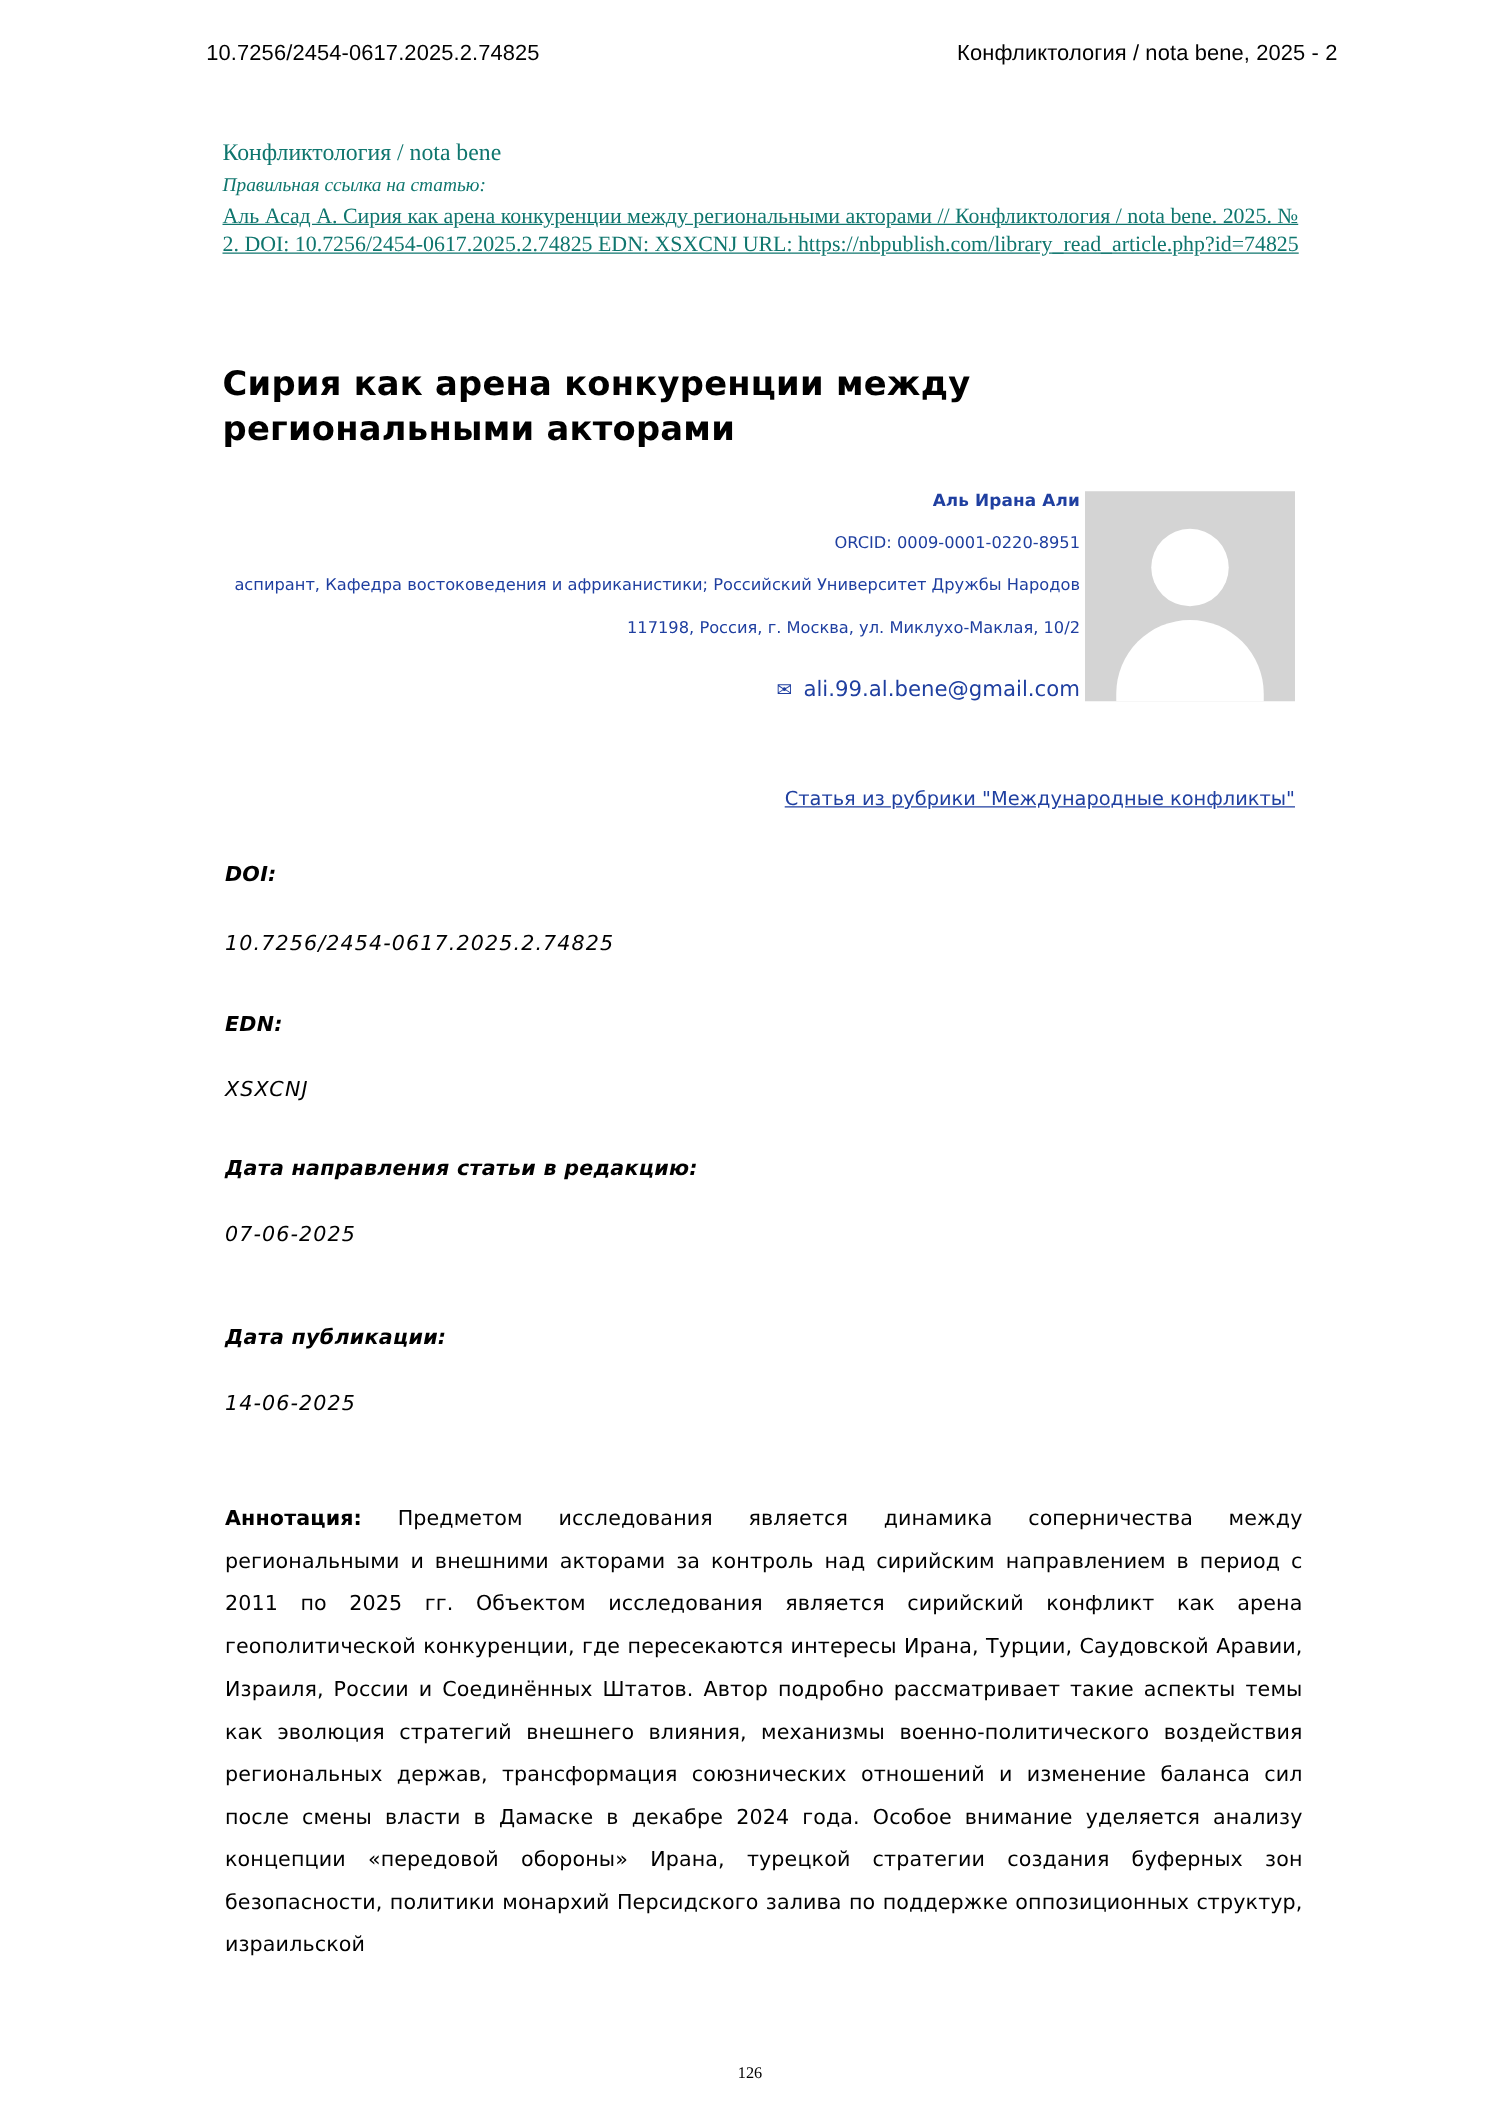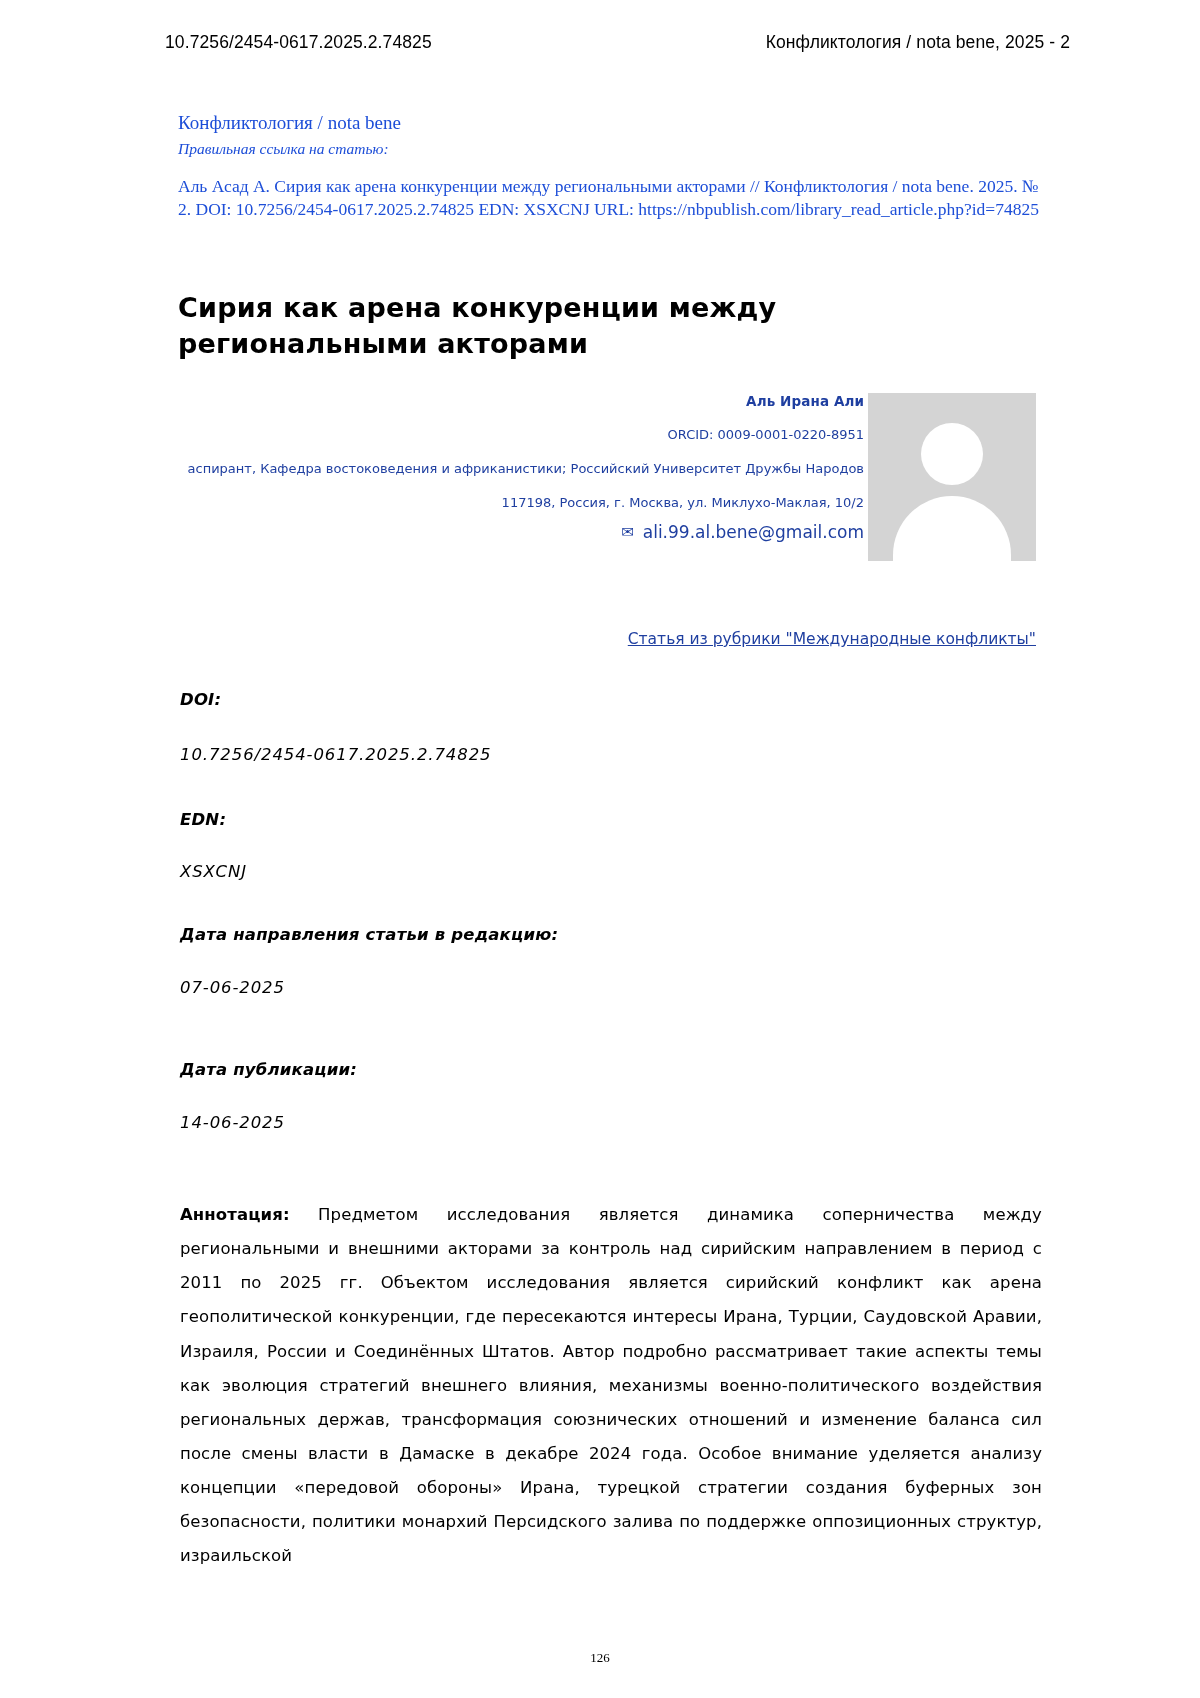--- a/index.html
+++ b/index.html
@@ -36,37 +36,38 @@
   .running-head .rh-left { letter-spacing: 0.1px; }
   .running-head .rh-right { letter-spacing: 0.1px; }
 
   
   .cite-block {
     position: absolute;
     top: 110px;
     left: 178px;
     width: 870px;
     font-family: "Liberation Serif", serif;
-    color: #1d4ed8;
+    color: #0f766e;
   }
   .cite-journal {
     font-size: 19px;
     line-height: 1.35;
   }
   .cite-label {
     font-style: italic;
     font-size: 15.5px;
     line-height: 1.5;
     margin-top: 1px;
   }
   .cite-text {
     font-size: 17.5px;
     line-height: 1.32;
-    margin-top: 15px;
+    margin-top: 1px;
     word-break: break-word;
+    text-decoration: underline;
   }
 
   
   .article-title {
     position: absolute;
     top: 272px;
     left: 178px;
     width: 800px;
     font-family: "DejaVu Sans", sans-serif;
     font-weight: bold;
@@ -101,21 +102,21 @@
   .author-orcid {
     font-size: 13px;
     margin-bottom: 19px;
   }
   .author-affil {
     font-size: 13px;
     margin-bottom: 19px;
   }
   .author-address {
     font-size: 13px;
-    margin-bottom: 12px;
+    margin-bottom: 32px;
   }
   .author-email-row {
     display: flex;
     justify-content: flex-end;
     align-items: center;
     gap: 9px;
   }
   .mail-glyph {
     font-size: 15px;
     line-height: 1;

